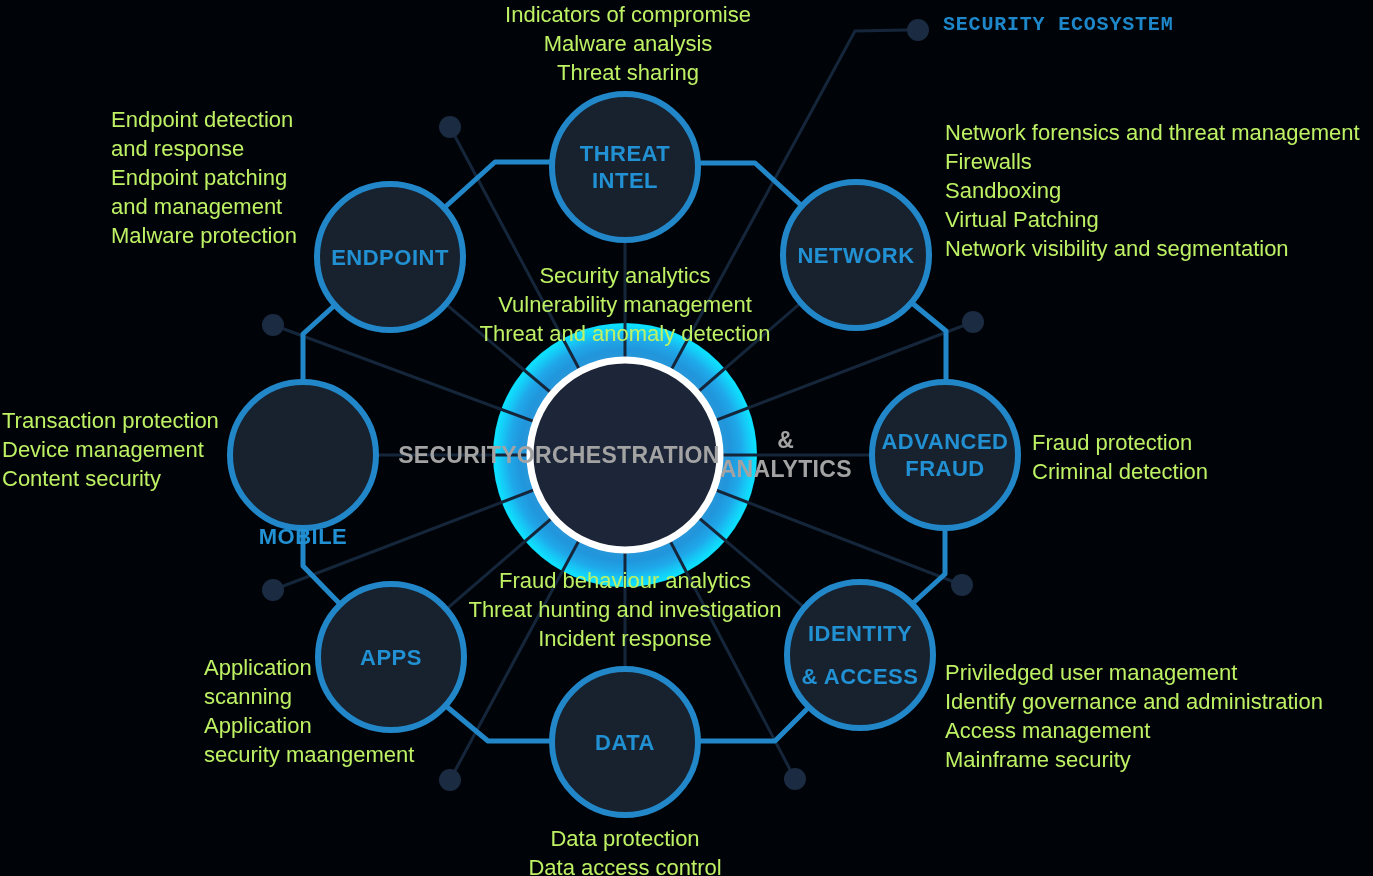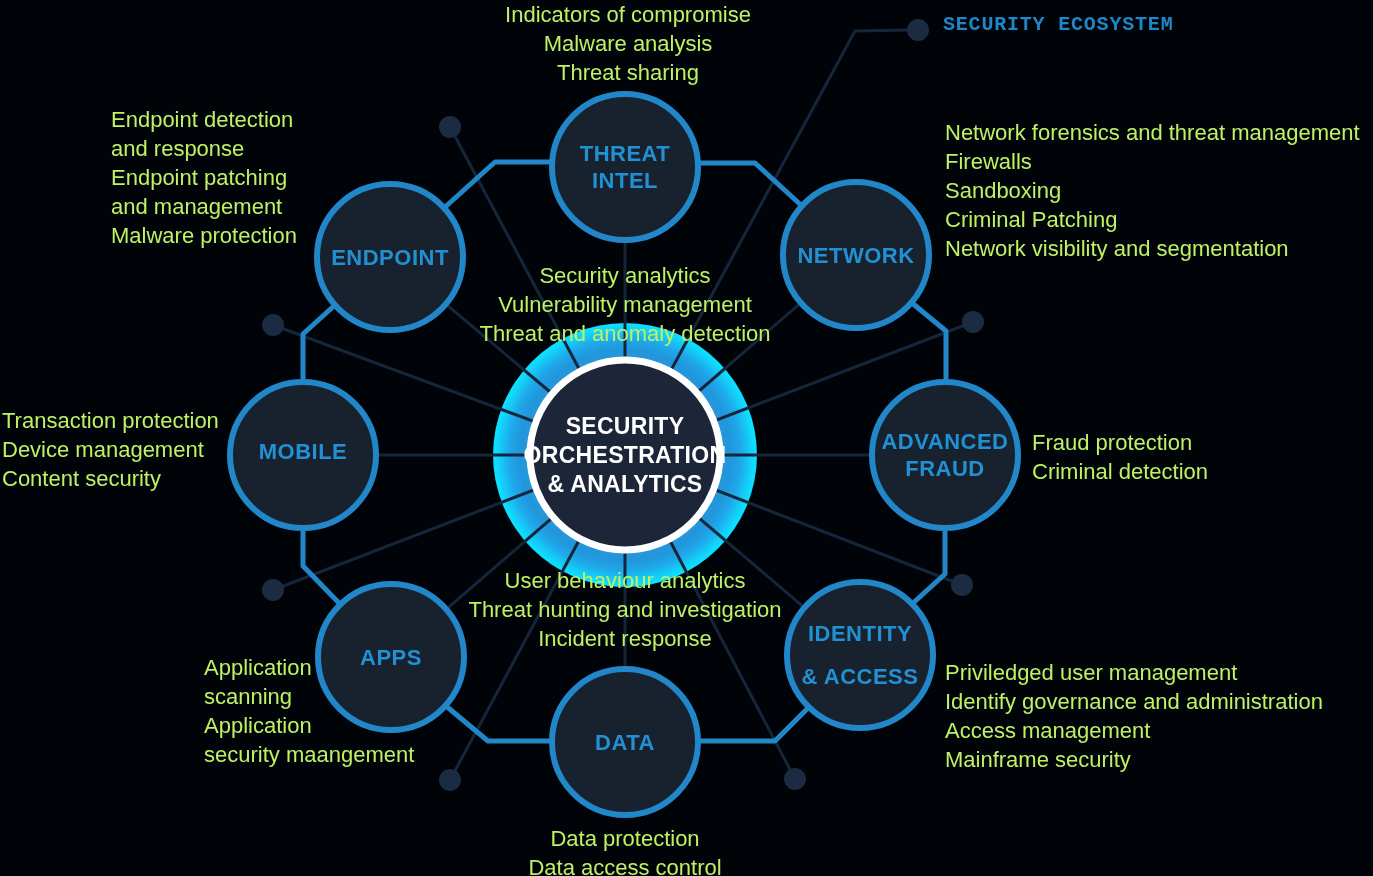--- a/index.html
+++ b/index.html
@@ -19,22 +19,22 @@
     letter-spacing:0.8px;white-space:nowrap;font-family:Liberation Mono, monospace;
   }
   .node-label{
     position:absolute;width:150px;height:150px;
     display:flex;flex-direction:column;align-items:center;justify-content:center;
     color:#2191d3;font-weight:bold;font-size:22px;line-height:27px;
     letter-spacing:0.5px;text-align:center;
   }
   .hub-label{
     position:absolute;left:530px;top:360px;width:190px;height:190px;
-    display:flex;flex-direction:column;align-items:center;justify-content:center;
-    color:#ffffff;font-weight:bold;font-size:23px;line-height:29px;
+    display:flex;align-items:center;justify-content:center;
+    color:#a3a3a3;font-weight:bold;font-size:23px;line-height:29px;
     letter-spacing:0.3px;text-align:center;
   }
 </style>
 </head>
 <body>
 
 <div class="stage">
 
   <svg width="1373" height="876" viewBox="0 0 1373 876">
     <defs>
@@ -127,21 +127,21 @@
   <div class="node-label" style="left:785px;top:580px;gap:16px;">
       <div>IDENTITY</div>
       <div>&amp; ACCESS</div>
     </div>
   <div class="node-label" style="left:550px;top:667px;">
       <div>DATA</div>
     </div>
   <div class="node-label" style="left:316px;top:582px;">
       <div>APPS</div>
     </div>
-  <div class="node-label" style="left:228px;top:376px;">
+  <div class="node-label" style="left:228px;top:400px;justify-content:flex-end;">
       <div>MOBILE</div>
     </div>
   <div class="node-label" style="left:315px;top:182px;">
       <div>ENDPOINT</div>
     </div>
 
   <div class="eco-title" style="left:943px;top:13px;">SECURITY ECOSYSTEM</div>
 
   <div class="ann center" style="left:628px;top:0px;">
       <div>Indicators of compromise</div>
@@ -152,39 +152,39 @@
       <div>Endpoint detection</div>
       <div>and response</div>
       <div>Endpoint  patching</div>
       <div>and management</div>
       <div>Malware protection</div>
     </div>
   <div class="ann" style="left:945px;top:118px;">
       <div>Network forensics and threat management</div>
       <div>Firewalls</div>
       <div>Sandboxing</div>
-      <div>Criminal Patching</div>
+      <div>Virtual Patching</div>
       <div>Network visibility and segmentation</div>
     </div>
   <div class="ann center" style="left:625px;top:261px;">
       <div>Security analytics</div>
       <div>Vulnerability management</div>
       <div>Threat and anomaly detection</div>
     </div>
   <div class="ann" style="left:2px;top:406px;">
       <div>Transaction protection</div>
       <div>Device management</div>
       <div>Content security</div>
     </div>
   <div class="ann" style="left:1032px;top:428px;">
       <div>Fraud protection</div>
       <div>Criminal detection</div>
     </div>
   <div class="ann center" style="left:625px;top:566px;">
-      <div>User behaviour analytics</div>
+      <div>Fraud behaviour analytics</div>
       <div>Threat hunting and investigation</div>
       <div>Incident response</div>
     </div>
   <div class="ann" style="left:945px;top:658px;">
       <div>Priviledged user management</div>
       <div>Identify governance and administration</div>
       <div>Access management</div>
       <div>Mainframe security</div>
     </div>
   <div class="ann" style="left:164px;top:653px;margin-left:40px;">

